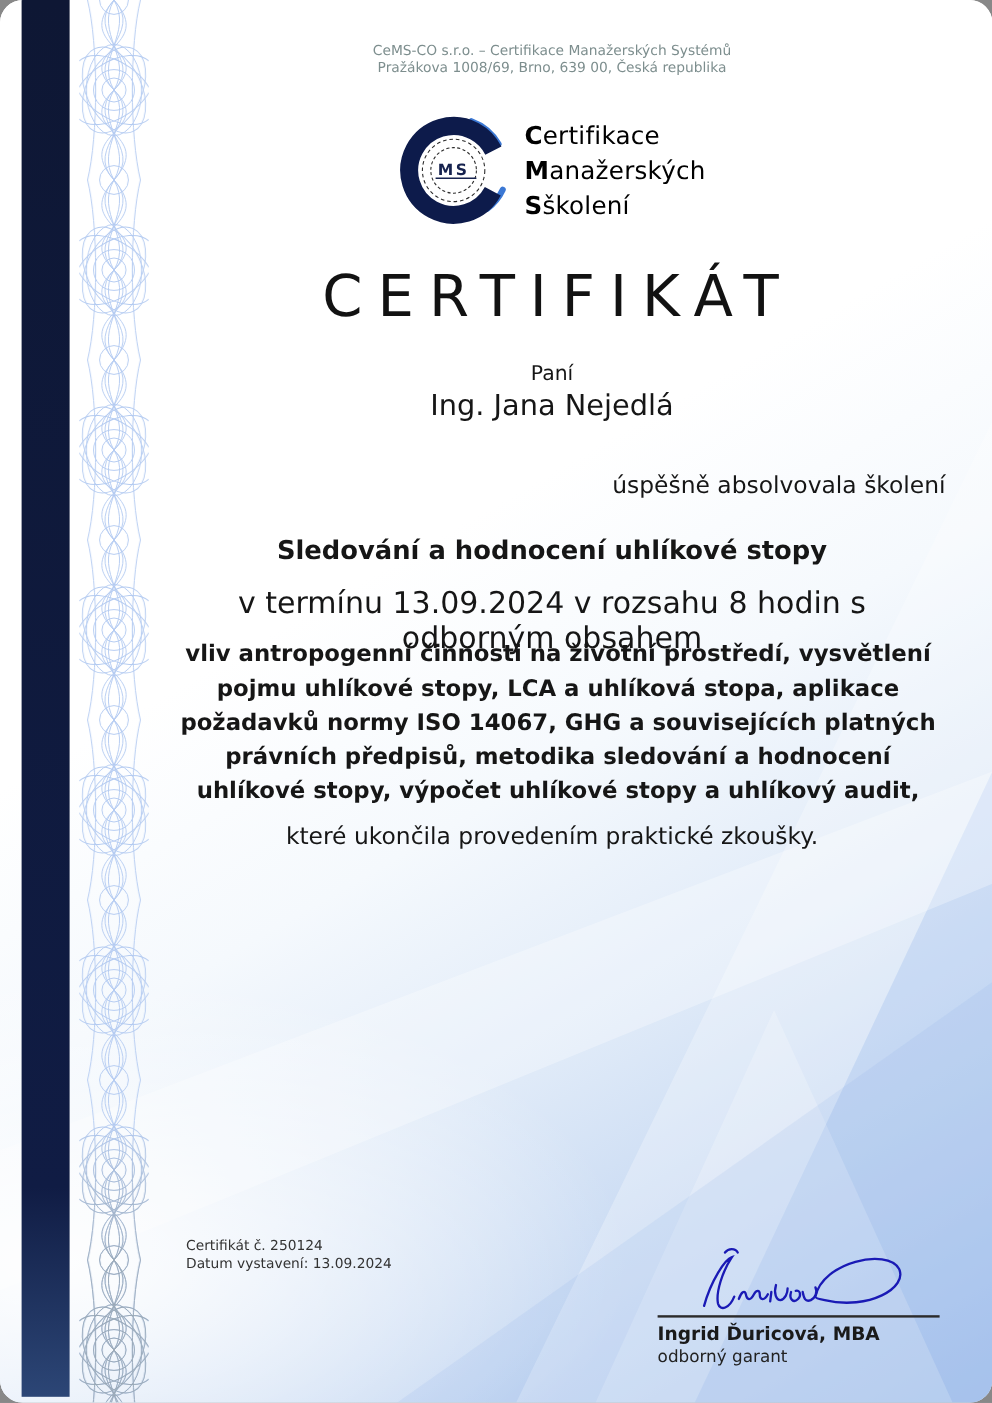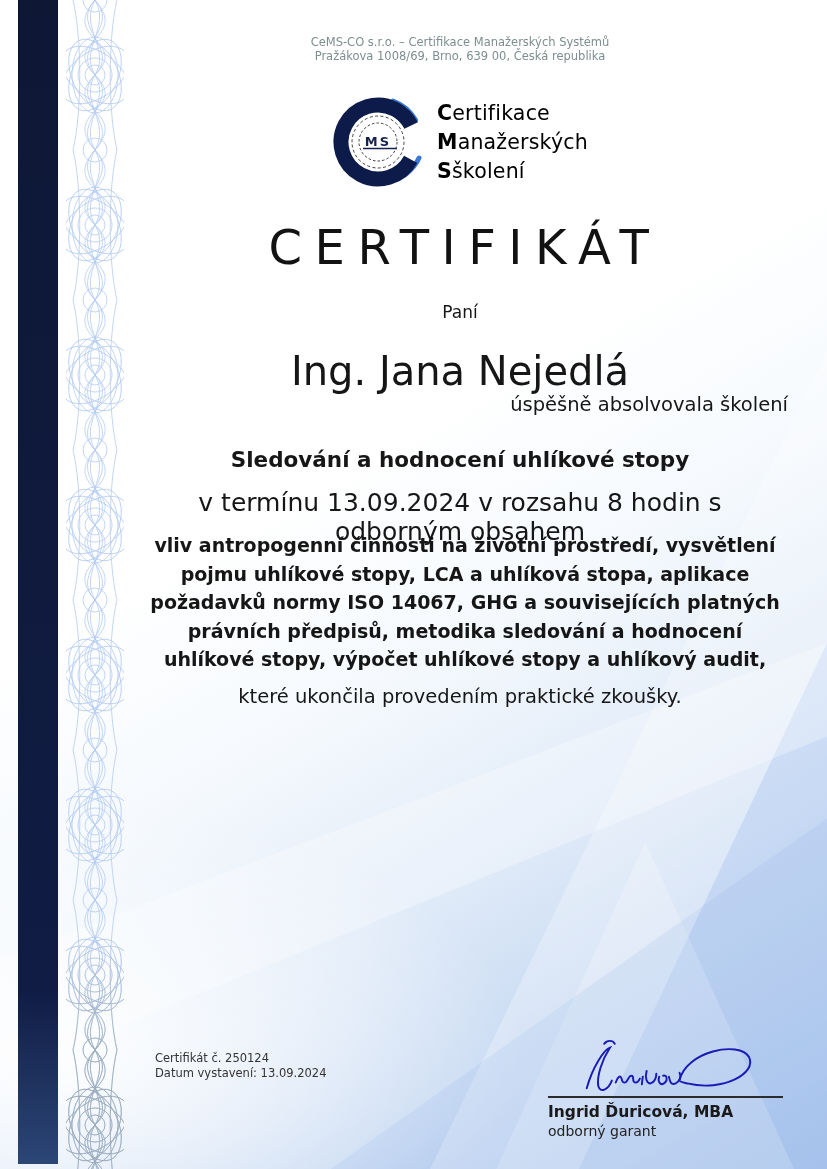--- a/index.html
+++ b/index.html
@@ -5,20 +5,21 @@
   * { margin:0; padding:0; box-sizing:border-box; }
   html,body { background:#888; }
   body { font-family:"DejaVu Sans","Liberation Sans",sans-serif; }
 
   .page {
     position:relative;
     width:827px; height:1169px;
     margin:0 auto;
     background:#ffffff;
     overflow:hidden;
+    border-radius:19px;
   }
 
   
   .bg, .facet { position:absolute; inset:0; }
   .bg {
     background:
       radial-gradient(ellipse 820px 420px at 6% 90%, rgba(255,255,255,0.95), rgba(255,255,255,0) 58%),
       linear-gradient(150deg, #ffffff 40%, #f5f9fd 55%, #dfeaf8 70%, #bdd2f0 88%, #a2bfea 100%);
   }
   .facet1 { clip-path:polygon(100% 30%, 52% 100%, 100% 100%); background:rgba(255,255,255,0.28); }
@@ -40,31 +41,31 @@
   .header-block { top:35px; font-size:11.5px; line-height:14px; color:#7d8e8e; }
 
   .logo-row { top:96px; display:flex; justify-content:center; align-items:center; gap:13px; }
   .logo-text { text-align:left; font-size:20.5px; line-height:29px; color:#000; letter-spacing:0.2px; }
   .logo-text .init { font-weight:800; }
   .logo-text .rest { font-weight:400; }
 
   .title { top:219px; font-size:48px; font-weight:400; letter-spacing:0.26em; padding-left:10px; color:#121212; }
 
   .salutation   { top:302px; font-size:17px; }
-  .recipient    { top:324px; font-size:40px; font-weight:400;margin-top:24px; }
+  .recipient    { top:324px; font-size:24px; font-weight:400; }
   .achievement  { top:393px; font-size:19.5px;text-align:right; }
   .course-title { top:447px; font-size:21.5px; font-weight:700; }
   .session      { top:488px; font-size:25px; }
   .content-par  { top:531px; left:145px; width:640px; font-size:19px; font-weight:700; line-height:28.6px; }
   .closing      { top:685px; font-size:19.5px; }
 
   
   .footer-left {
     position:absolute; left:155px; top:1031px;
-    font-size:11.5px; line-height:14.5px; color:#333; text-align:left;margin-top:20px;
+    font-size:11.5px; line-height:14.5px; color:#333; text-align:left;
   }
   .sign-block { position:absolute; left:548px; top:1038px; width:235px; text-align:left; }
   .sign-svg { display:block; margin:0 auto -2px; }
   .sign-line { border-top:2px solid #2b2b2b; margin:2px 0 5px; }
   .sign-name { font-size:15.5px; font-weight:700; color:#1a1a1a; }
   .sign-role { font-size:14px; color:#222; margin-top:2px; }
 </style>
 </head>
 <body>
 

